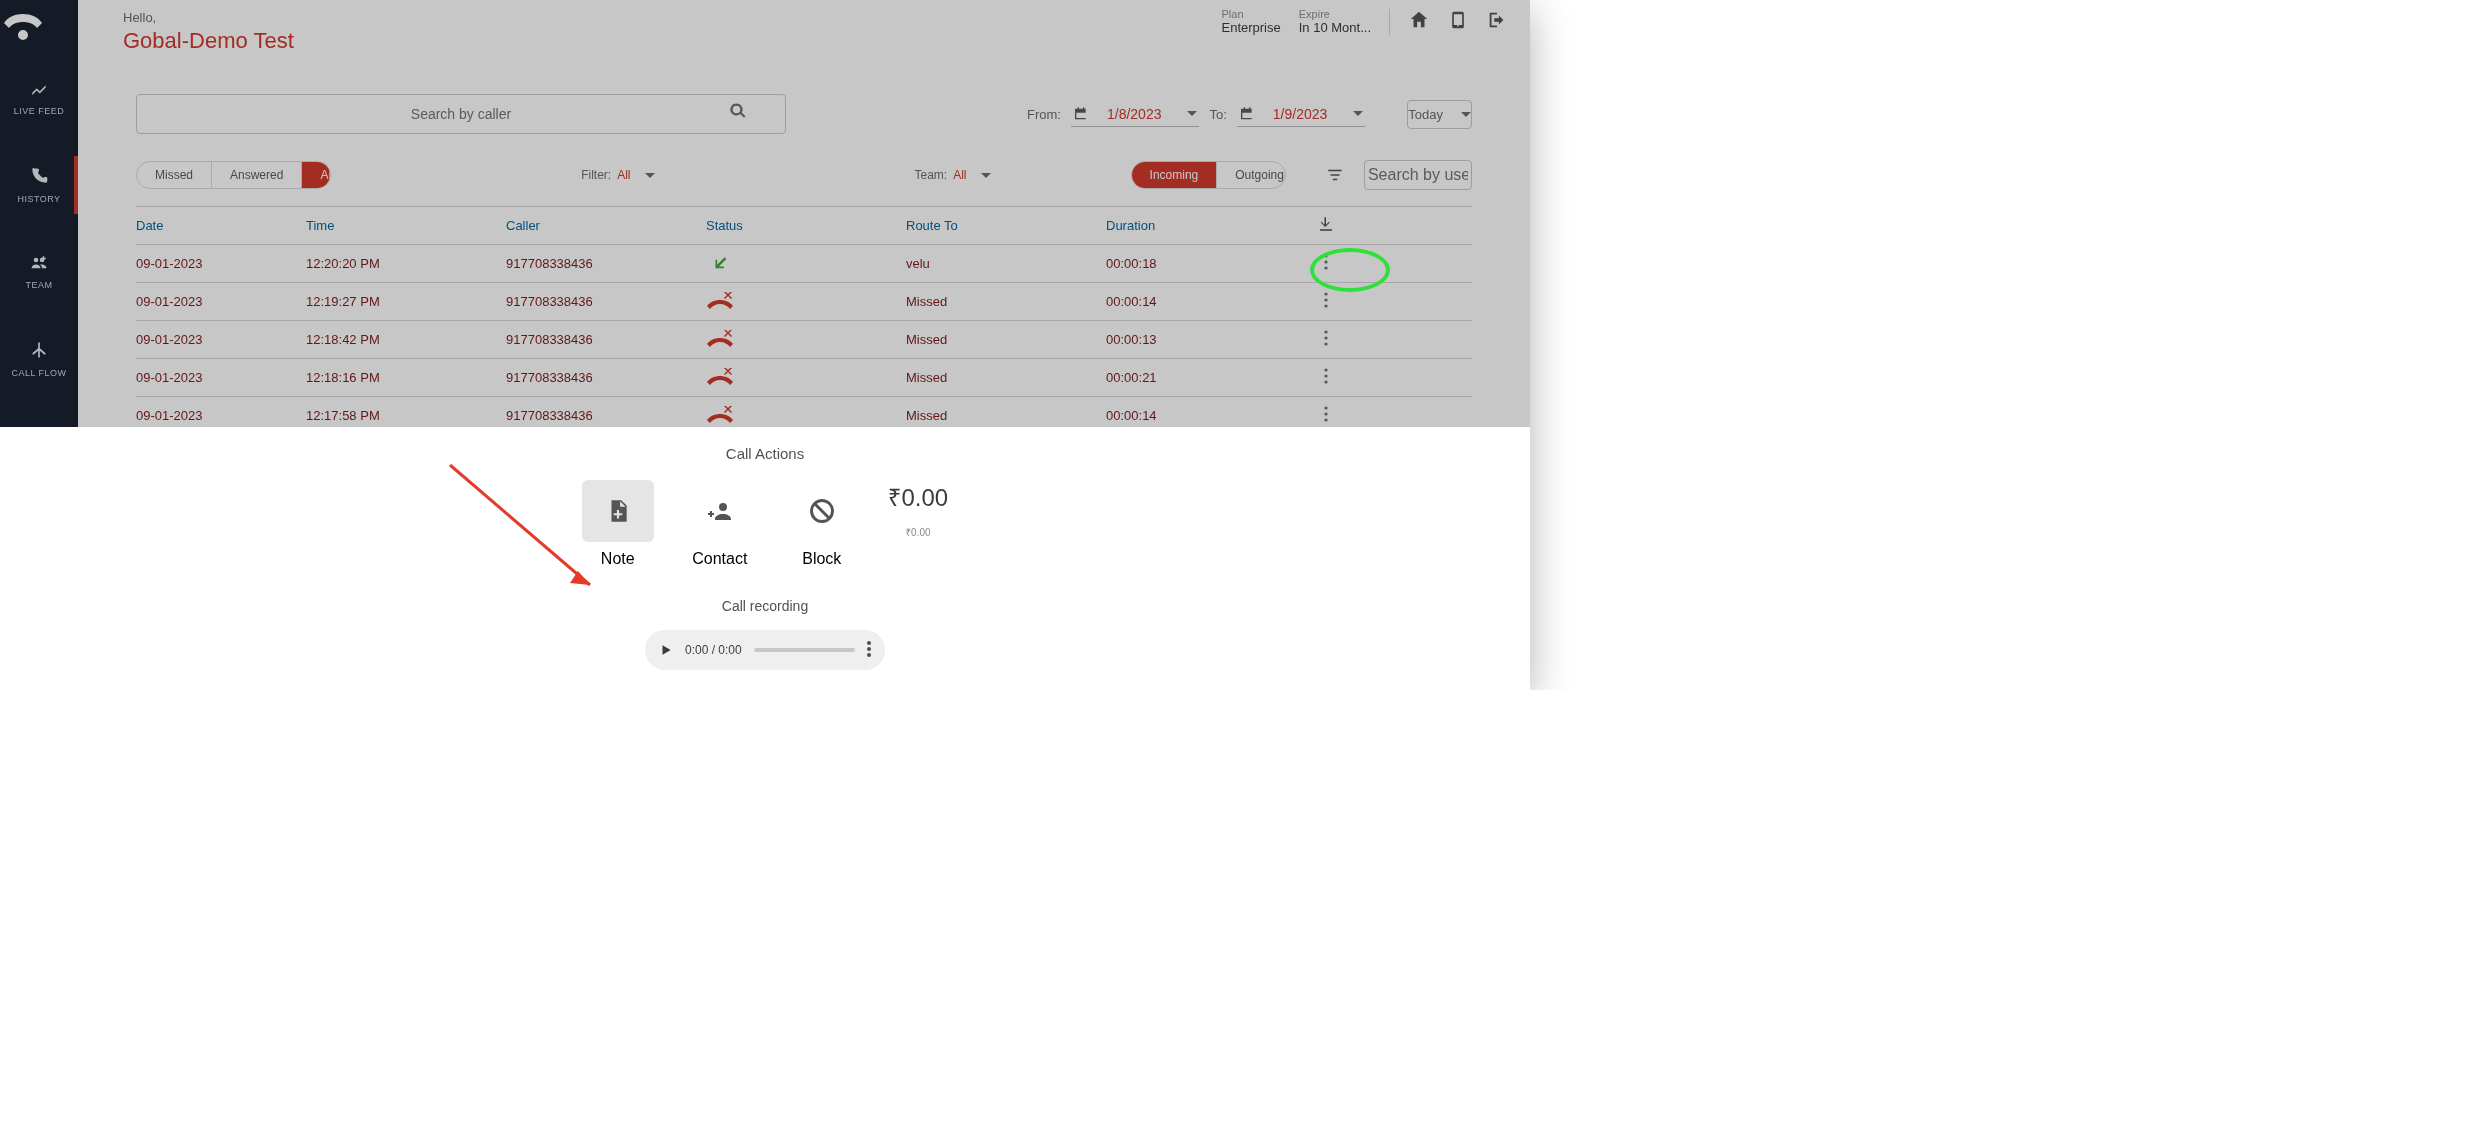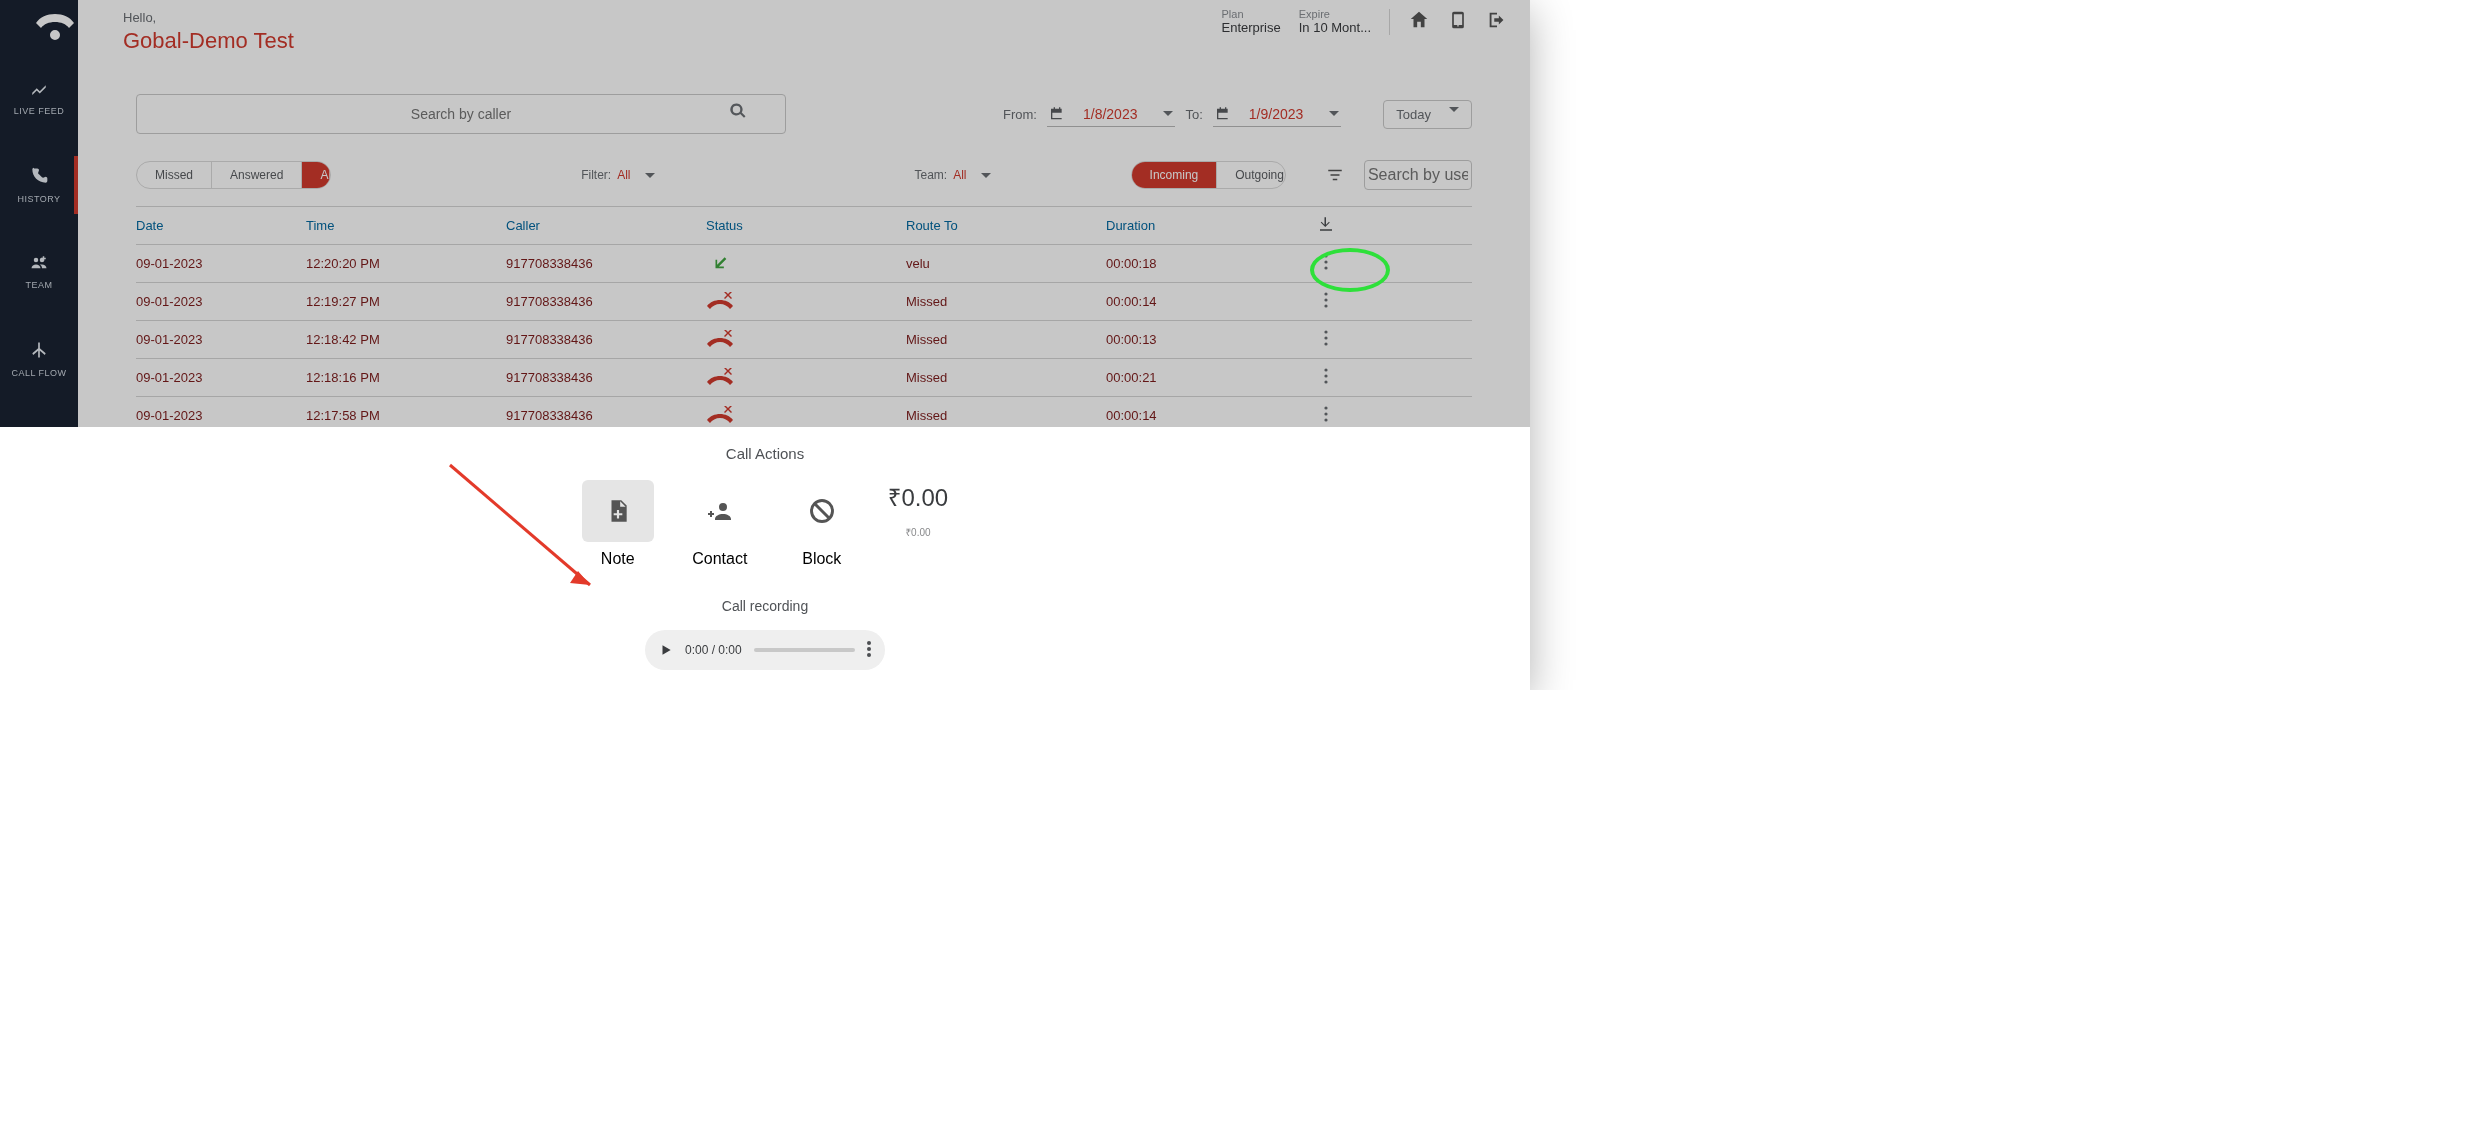--- a/index.html
+++ b/index.html
@@ -3,21 +3,21 @@
 <meta charset="utf-8">
 <style>
 * { margin: 0; padding: 0; box-sizing: border-box; font-family: Arial, Helvetica, sans-serif; }
 body { background: #fff; }
 .app { position: relative; width: 1530px; height: 690px; margin: 0; overflow: hidden; box-shadow: 0 10px 40px rgba(0,0,0,.3); }
 
 
 .dim-overlay { position:absolute; left:0; top:0; right:0; height:427px; background:rgba(0,0,0,.22); pointer-events:none; z-index:50; }
 
 
-.sidebar { position:absolute; left:0; top:0; width:78px; height:100%; background:#1a2332; color:#cfd6df; display:flex; flex-direction:column; align-items:flex-end; z-index:5; }
+.sidebar { position:absolute; left:0; top:0; width:78px; height:100%; background:#1a2332; color:#cfd6df; display:flex; flex-direction:column; align-items:flex-start; z-index:5; }
 .logo { margin-top:10px; color:#fff; }
 .nav { margin-top:26px; width:100%; display:flex; flex-direction:column; align-items:center; gap:30px; }
 .nav-item { display:flex; flex-direction:column; align-items:center; gap:8px; font-size:9px; letter-spacing:.5px; color:#cfd6df; cursor:pointer; position:relative; width:100%; padding:10px 0;}
 .nav-item.active::before { content:""; position:absolute; right:0; top:0; bottom:0; width:4px; background:#d13a2e; }
 .nav-item svg { fill:#e7ecf2; }
 
 
 .main { position:absolute; left:78px; top:0; right:0; height:100%; background:#fff; }
 
 
@@ -34,21 +34,21 @@
 .searchrow { display:flex; align-items:center; padding:40px 58px 16px; gap:24px; }
 .search-caller { flex:0 0 650px; border:1px solid #c9c9c9; border-radius:4px; height:40px; display:flex; align-items:center; justify-content:center; color:#808389; position:relative; }
 .search-caller input { border:none; outline:none; text-align:center; width:60%; font-size:14px; color:#4c4f52; background:transparent; }
 .search-caller .sicon { position:absolute; right:38px; top:7px; fill:#6c7075; }
 .spacer { flex:1; }
 .date-group { display:flex; align-items:center; gap:10px; font-size:13px; color:#6a6e73; }
 .date-field { display:flex; align-items:center; gap:18px; border-bottom:1px solid #b9b9b9; padding:4px 2px; }
 .date-field .d-val { color:#d13a2e; font-size:14px; }
 .date-field svg { fill:#5a5d61; }
 .tri { width:0; height:0; border-left:5px solid transparent; border-right:5px solid transparent; border-top:5px solid #6a6e73; margin-left:8px; }
-.today-sel { border:1px solid #c9c9c9; border-radius:4px; padding:6px 12px; margin-left:32px; display:flex; gap:10px; }
+.today-sel { border:1px solid #c9c9c9; border-radius:4px; padding:6px 0; margin-left:32px; display:flex; align-items:center; gap:10px; }
 
 
 .filterbar { display:flex; align-items:center; padding:10px 58px 8px; gap:20px; }
 .pill-group { display:flex; border:1px solid #dadada; border-radius:18px; overflow:hidden; }
 .pill { padding:6px 18px; font-size:12px; color:#5a5d61; cursor:pointer; }
 .pill + .pill { border-left:1px solid #dadada; }
 .pill.active { background:#d13a2e; color:#fff; }
 .fil-label { font-size:12px; color:#6a6e73; display:flex; align-items:center; gap:6px; margin-left:auto; }
 .fil-label.c2 { margin-left:140px; }
 .fil-label .red { color:#d13a2e; }

